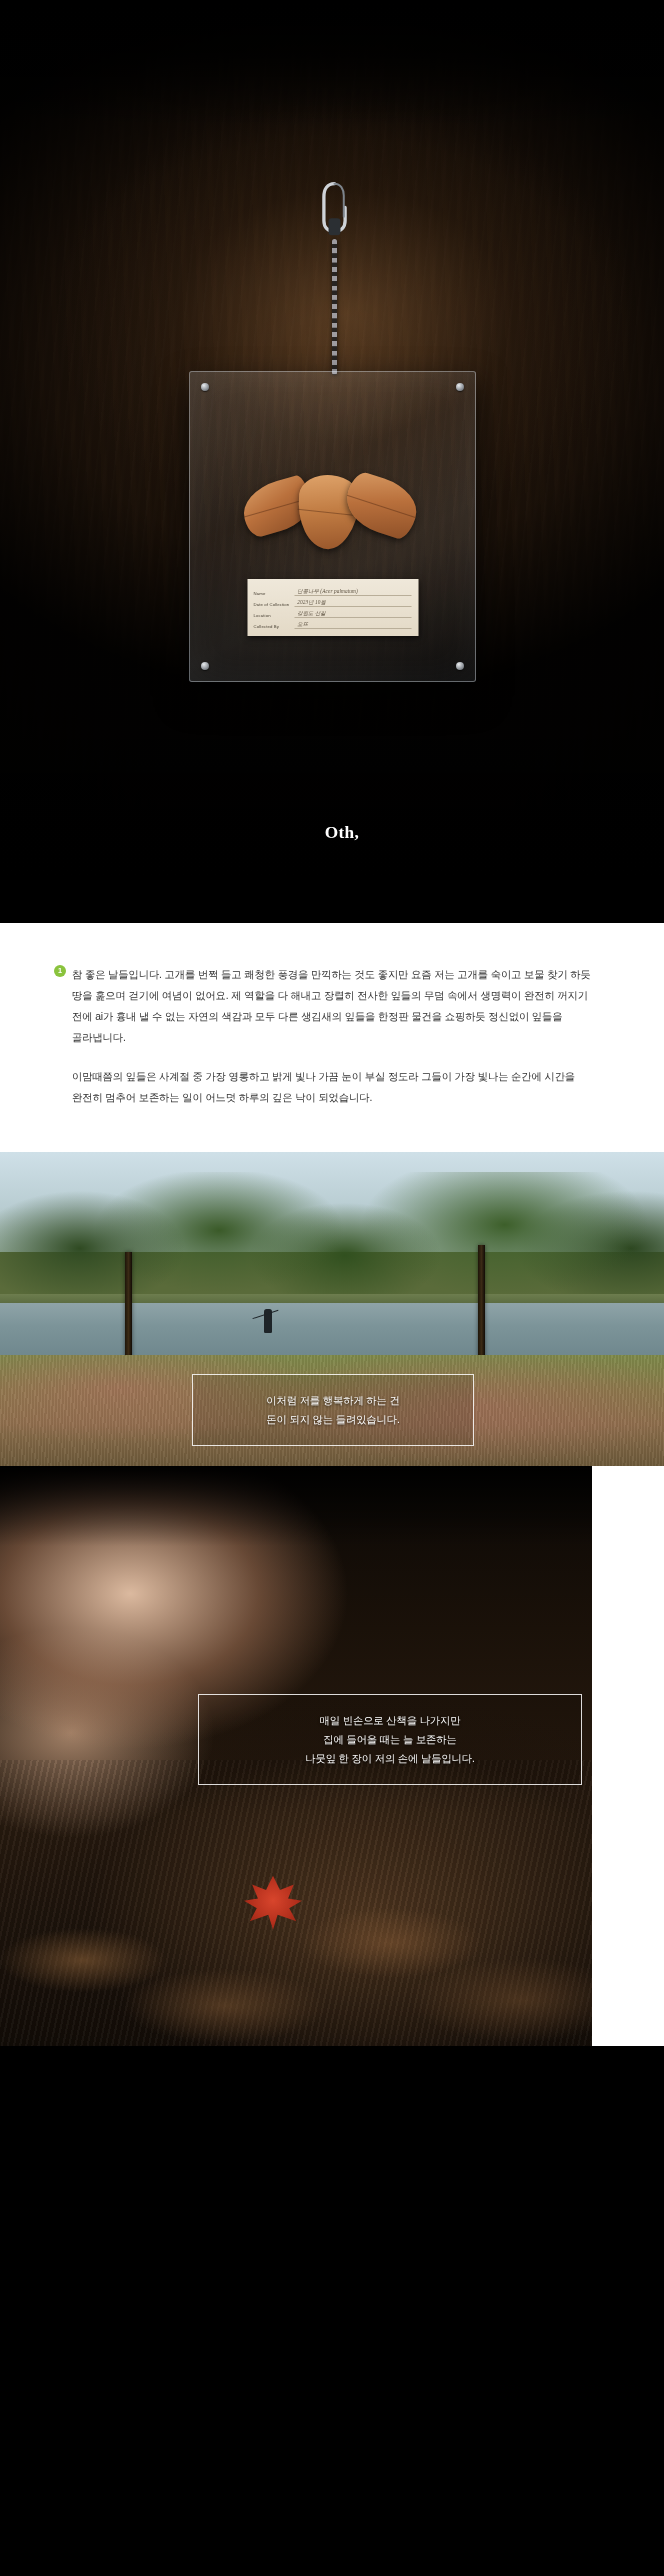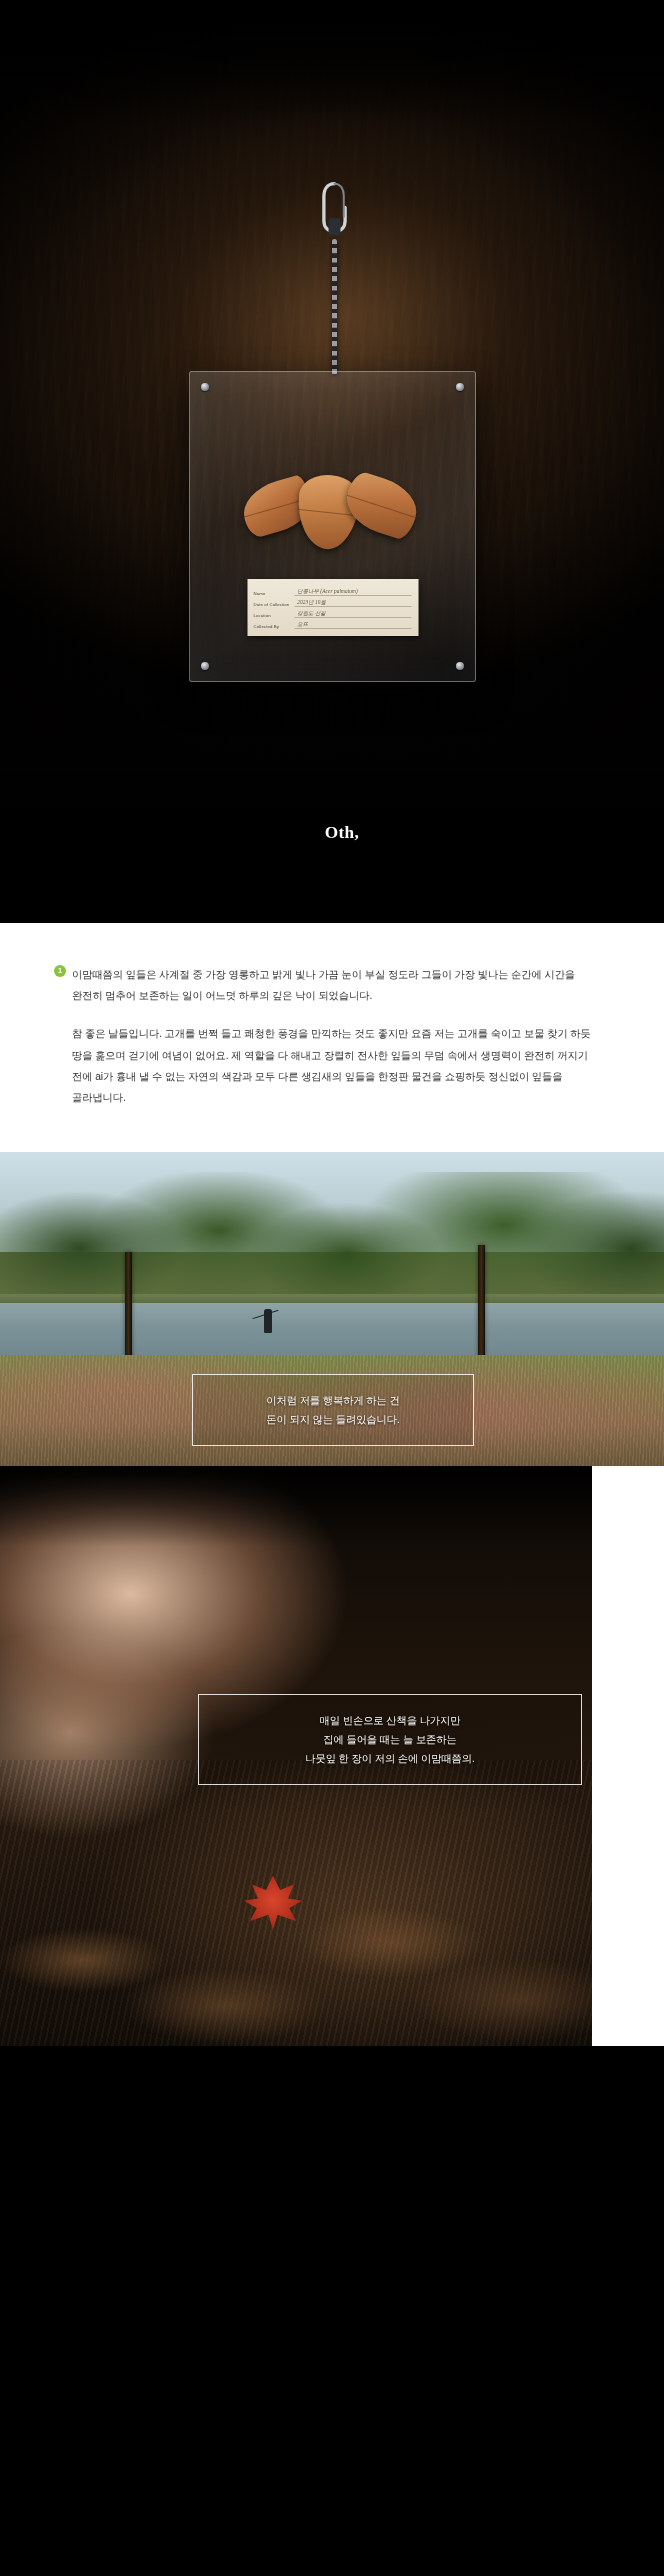--- a/index.html
+++ b/index.html
@@ -346,22 +346,22 @@
         </div>
       </div>
     </div>
 
     <div class="vignette-bottom"></div>
     <div class="brand">Oth,</div>
   </section>
 
   <section class="textblock">
     <span class="num-badge">1</span>
+    <p class="para">참 좋은 날들입니다. 고개를 번쩍 들고 쾌청한 풍경을 만끽하는 것도 좋지만 요즘 저는 고개를 숙이고 보물 찾기 하듯 땅을 훑으며 걷기에 여념이 없어요. 제 역할을 다 해내고 장렬히 전사한 잎들의 무덤 속에서 생명력이 완전히 꺼지기 전에 ai가 흉내 낼 수 없는 자연의 색감과 모두 다른 생김새의 잎들을 한정판 물건을 쇼핑하듯 정신없이 잎들을 골라냅니다.</p>
     <p class="para">이맘때쯤의 잎들은 사계절 중 가장 영롱하고 밝게 빛나 가끔 눈이 부실 정도라 그들이 가장 빛나는 순간에 시간을 완전히 멈추어 보존하는 일이 어느덧 하루의 깊은 낙이 되었습니다.</p>
-    <p class="para">참 좋은 날들입니다. 고개를 번쩍 들고 쾌청한 풍경을 만끽하는 것도 좋지만 요즘 저는 고개를 숙이고 보물 찾기 하듯 땅을 훑으며 걷기에 여념이 없어요. 제 역할을 다 해내고 장렬히 전사한 잎들의 무덤 속에서 생명력이 완전히 꺼지기 전에 ai가 흉내 낼 수 없는 자연의 색감과 모두 다른 생김새의 잎들을 한정판 물건을 쇼핑하듯 정신없이 잎들을 골라냅니다.</p>
   </section>
 
   <section class="photo-river">
     <div class="sky"></div>
     <div class="treeline"></div>
     <div class="far-bank"></div>
     <div class="river"></div>
     <div class="trunk t1"></div>
     <div class="trunk t2"></div>
     <div class="fisher"></div>
@@ -375,18 +375,18 @@
 
   <section class="photo-hand">
     <div class="hand-bg"></div>
     <div class="dark-fade-top"></div>
     <div class="litter"></div>
     <div class="maple"></div>
 
     <div class="caption-box caption-hand">
       <div>매일 빈손으로 산책을 나가지만</div>
       <div>집에 들어올 때는 늘 보존하는</div>
-      <div>나뭇잎 한 장이 저의 손에 이맘때쯤의.</div>
+      <div>나뭇잎 한 장이 저의 손에 날들입니다.</div>
     </div>
   </section>
 
 </div>
 
 
 </body></html>

